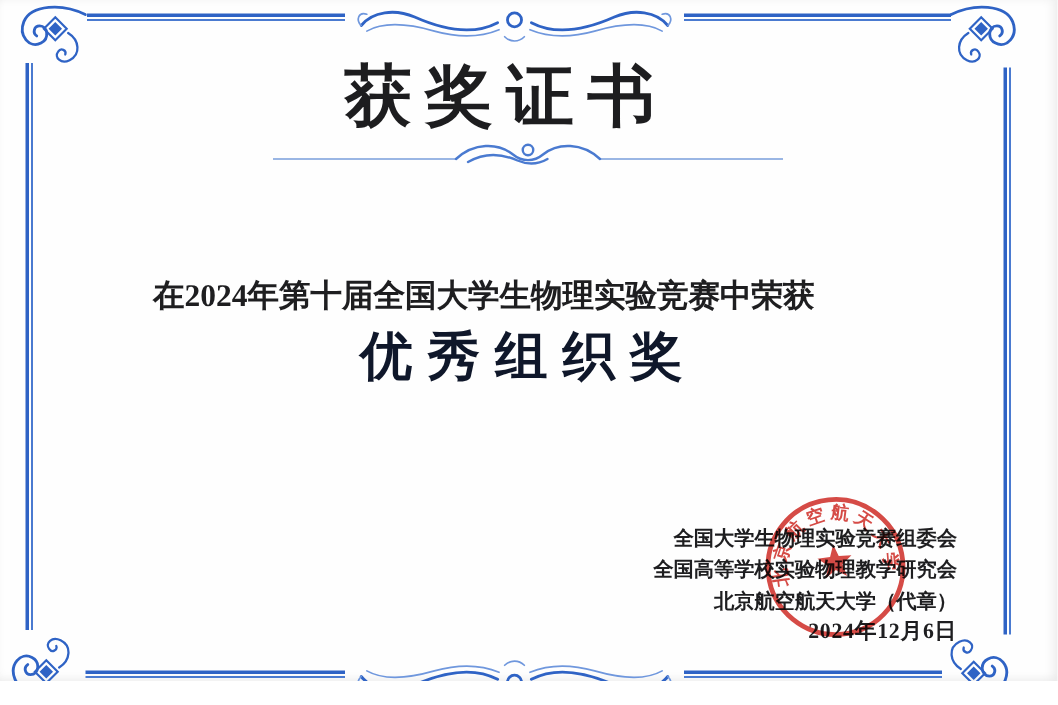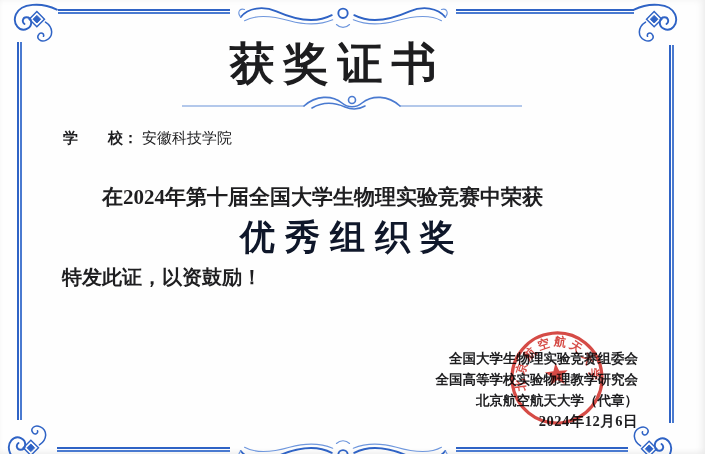--- a/index.html
+++ b/index.html
@@ -138,27 +138,23 @@
           <path d="M218,14 H340" stroke="#9ab6e4" stroke-width="1.4"></path>
           <g stroke="#4a7ad0" stroke-width="1.6">
             <path d="M122,14 C134,3 150,3 160,11 C166,16 174,16 180,11 C190,3 206,3 218,14"></path>
             <path d="M130,16 C142,9 154,11 163,15 C170,18 176,18 183,14"></path>
             <circle cx="170" cy="8" r="3.5"></circle>
           </g>
         </g>
       </svg>
   </div>
 
-  <div class="school-line">
-    <span>学</span><span class="gap"></span><span>校：</span><span class="school-name">安徽科技学院</span>
-  </div>
 
   <div class="body-line">在2024年第十届全国大学生物理实验竞赛中荣获</div>
   <div class="award">优秀组织奖</div>
-  <div class="closing">特发此证，以资鼓励！</div>
 
 
   <div class="issuers">
     <div>全国大学生物理实验竞赛组委会</div>
     <div>全国高等学校实验物理教学研究会</div>
     <div>北京航空航天大学（代章）</div>
     <div class="date">2024年12月6日</div>
   </div>
 
   <div class="seal">

